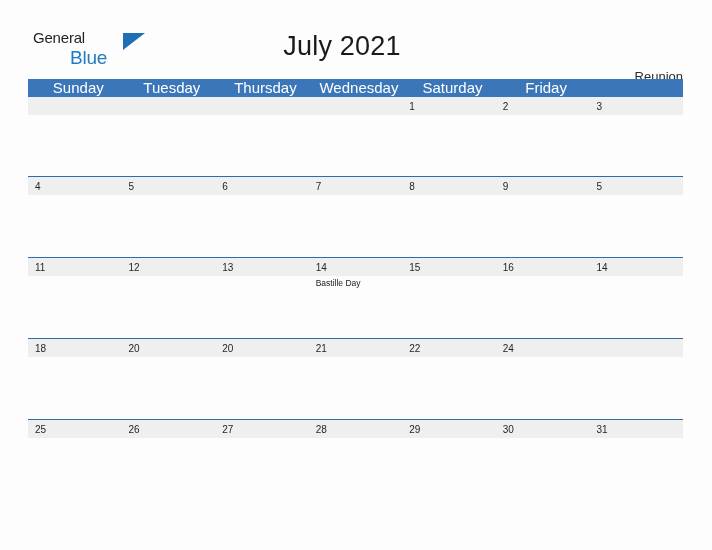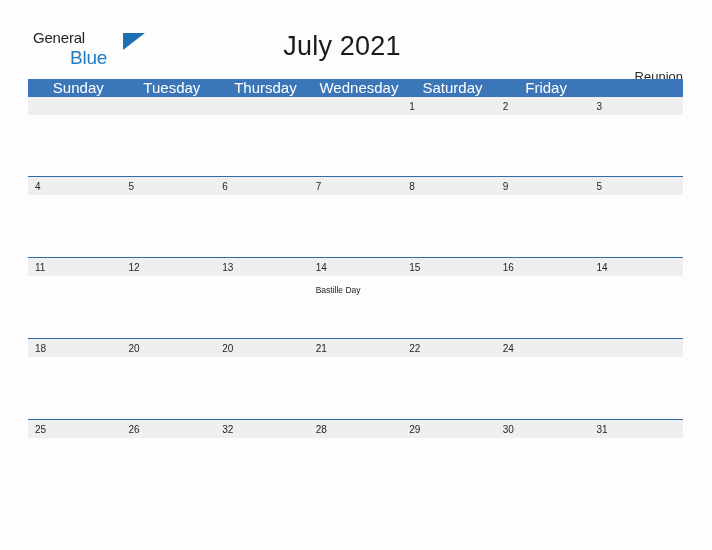--- a/index.html
+++ b/index.html
@@ -156,21 +156,21 @@
     left: 0;
     top: 19px;
     width: 655px;
     height: 62px;
     display: flex;
   }
   .event-cell {
     width: 93.571px;
     box-sizing: border-box;
     padding-left: 7px;
-    padding-top: 9px;
+    padding-top: 2px;
     font-size: 8.5px;
     line-height: 11px;
     color: #1b1b1b;
     font-family: "Liberation Sans", sans-serif;
   }
 </style>
 </head>
 <body>
 
 <div class="topbar">
@@ -283,21 +283,21 @@
       <div class="event-cell"></div>
       <div class="event-cell"></div>
     </div>
   </div>
 
   <div class="week-row">
     <div class="rule"></div>
     <div class="day-band">
       <div class="day-cell">25</div>
       <div class="day-cell">26</div>
-      <div class="day-cell">32</div>
+      <div class="day-cell">27</div>
       <div class="day-cell">28</div>
       <div class="day-cell">29</div>
       <div class="day-cell">30</div>
       <div class="day-cell">31</div>
     </div>
     <div class="event-band">
       <div class="event-cell"></div>
       <div class="event-cell"></div>
       <div class="event-cell"></div>
       <div class="event-cell"></div>

